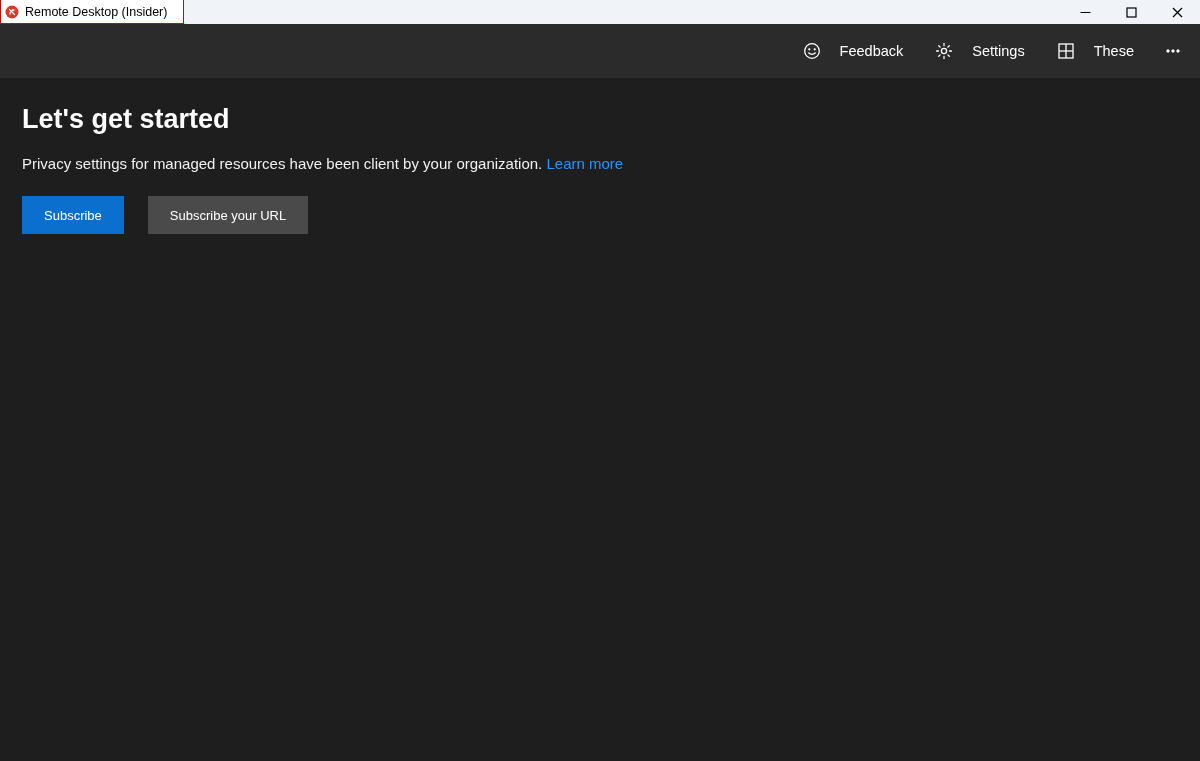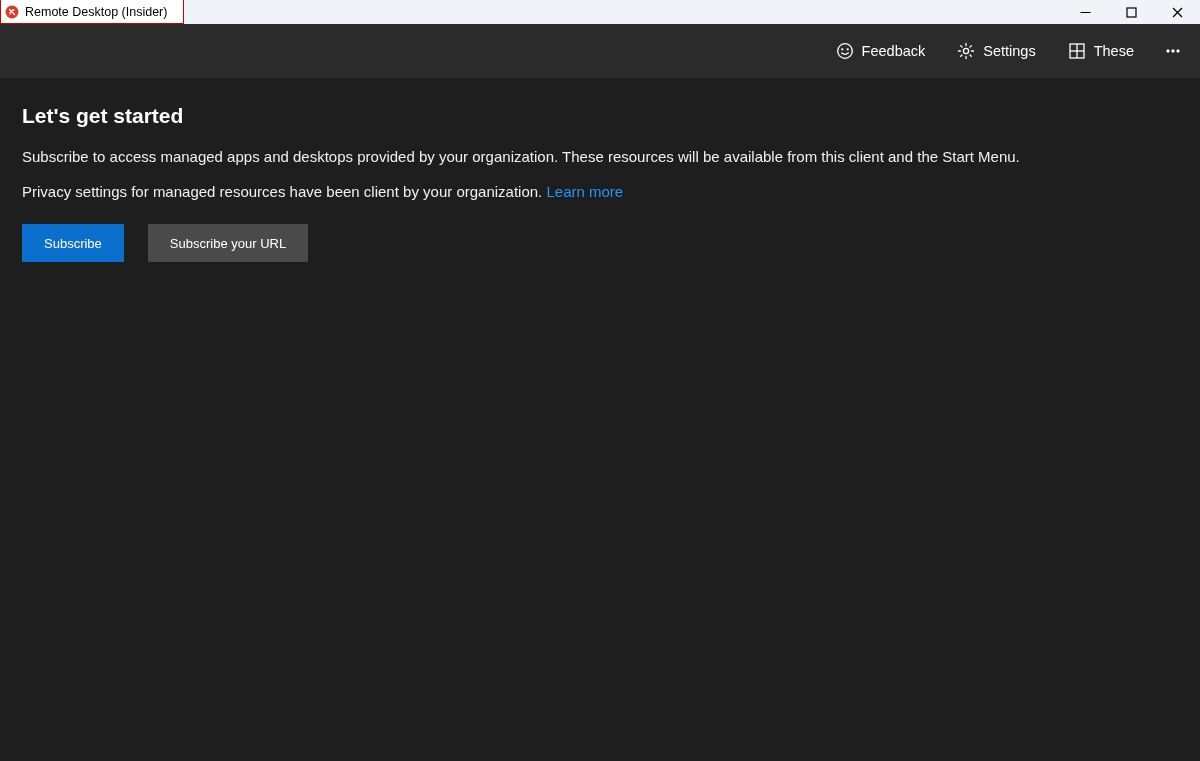--- a/index.html
+++ b/index.html
@@ -54,39 +54,39 @@
     height: 54px;
     background: #2b2b2b;
     display: flex;
     justify-content: flex-end;
     align-items: center;
     padding-right: 8px;
     gap: 8px;
   }
   .cmd-item {
     display:flex; align-items:center;
-    gap:8px;
+    gap:19px;
     padding: 6px 12px;
     color:#fff;
     font-size:14.5px;
   }
   .cmd-icon { width:18px; height:18px; display:flex;align-items:center;justify-content:center; }
   .cmd-icon svg { stroke:#fff; }
   .cmd-more { padding:6px 10px; }
 
   
   .main {
     background:#1e1e1e;
     padding: 26px 22px;
     height: calc(761px - 24px - 54px);
     color:#fff;
   }
   .page-title {
     margin:0 0 18px 0;
-    font-size: 21px;
+    font-size: 27px;
     font-weight: 600;
   }
   .body-text {
     margin:0 0 14px 0;
     font-size: 15px;
     color:#f0f0f0;
     line-height: 1.4;
   }
   .link {
     color:#2295ff;
@@ -185,21 +185,20 @@
           <circle cx="14" cy="9" r="1.2"></circle>
       </svg>
     </span>
   </div>
 
 </div>
 
 <div class="main">
   <h1 class="page-title">Let's get started</h1>
 
-  <p class="body-text">Subscribe to access managed apps and desktops provided by your organization. These resources will be available from this client and the Start Menu.</p>
 
   <p class="body-text">
     <span>Privacy settings for managed resources have been client by your organization. </span><a href="#" class="link">Learn more</a>
   </p>
 
   <div class="button-row">
     <button class="btn btn-primary">Subscribe</button>
     <button class="btn btn-secondary">Subscribe your URL</button>
   </div>
 </div>

